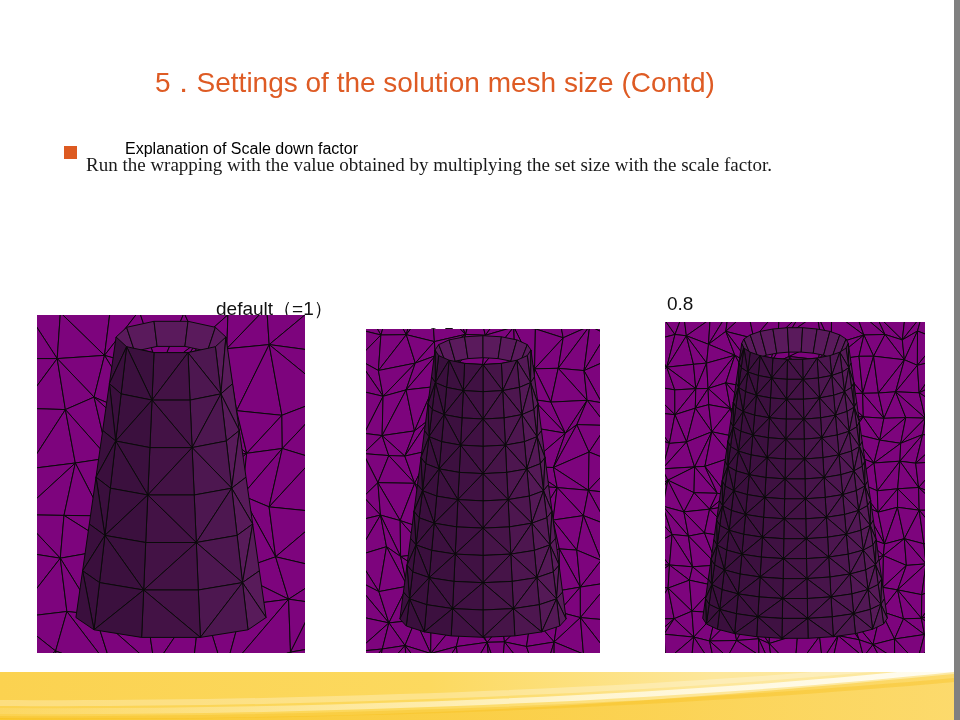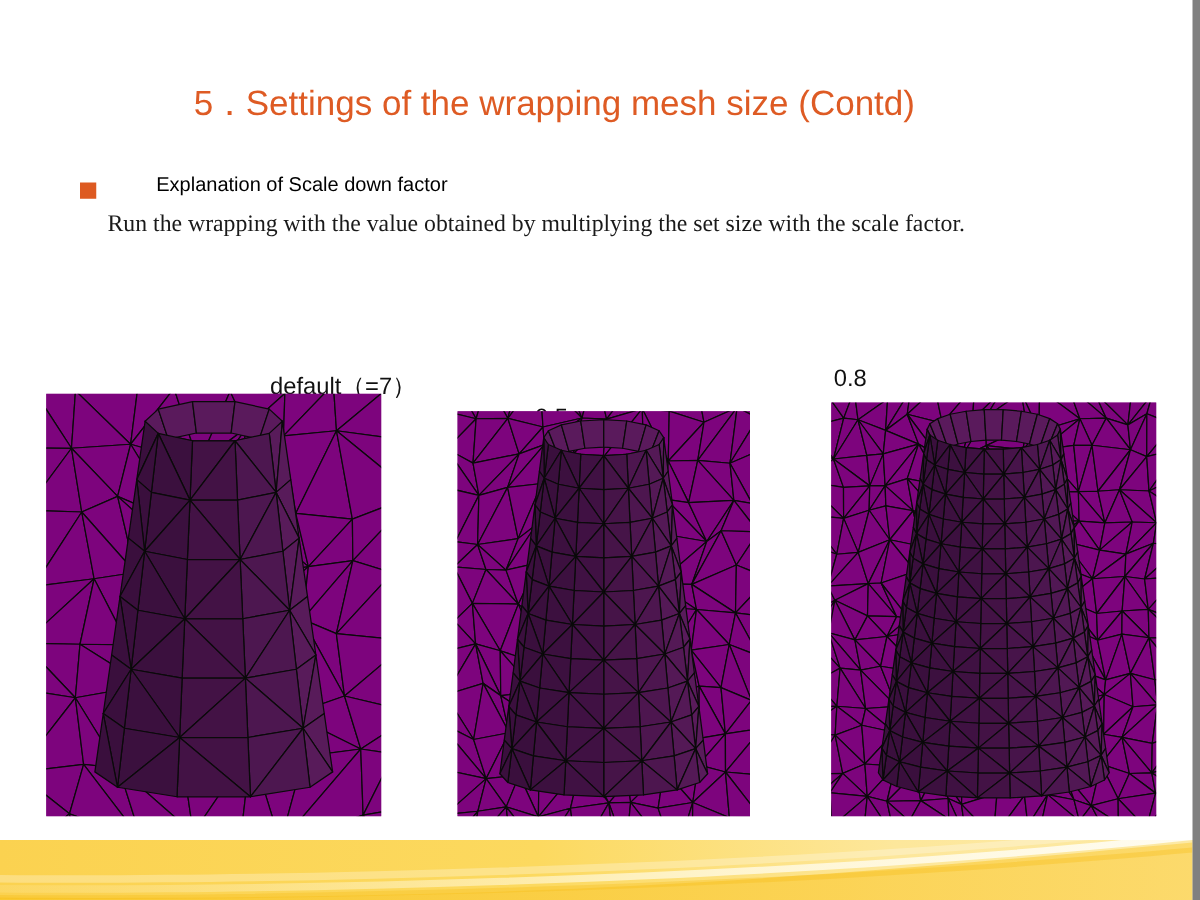--- a/index.html
+++ b/index.html
@@ -61,21 +61,21 @@
     width: 13px;
     height: 13px;
     background: #DD5A21;
     margin-top: 6px;
     margin-right: 12px;
     flex: none;
   }
   #body-text {
     position: absolute;
     left: 64px;
-    top: 167px;
+    top: 152px;
     width: 830px;
     font-family: "Liberation Serif", serif;
     font-size: 19px;
     line-height: 25px;
     color: #1a1a1a;
     text-indent: 22px;
   }
 
   
   .fig-label {
@@ -115,31 +115,31 @@
     height: 40px;
   }
   #logo svg { display: block; }
 </style>
 </head>
 <body>
 
 <div id="slide">
 
   <div id="title">
-    <span class="num">5．</span><span>Settings of the wrapping mesh size (Contd)</span>
+    <span class="num">5．</span><span>Settings of the solution mesh size (Contd)</span>
   </div>
 
   <div id="bullet-row">
     <div id="bullet-square"></div>
     <div id="bullet-heading-text">Explanation of Scale down factor</div>
   </div>
 
   <div id="body-text">Run the wrapping with the value obtained by multiplying the set size with the scale factor.</div>
 
-  <div class="fig-label" style="left:216px; top:296px;">default（=7）</div>
+  <div class="fig-label" style="left:216px; top:296px;">default（=1）</div>
   <div class="fig-label" style="left:428px; top:324px;">0.5</div>
   <div class="fig-label" style="left:667px; top:293px;">0.8</div>
 
   <div class="mesh-fig" id="fig0" style="left:37px; top:315px; width:268px; height:338px;">
       <svg width="268" height="338" viewBox="0 0 268 338">
         <polygon points="-69.3,-70.7 -9.2,-56.3 -68.9,-19.0" fill="#7d047d" stroke="#0a0a0a" stroke-width="1" stroke-linejoin="round"></polygon>
         <polygon points="-9.2,-56.3 -18.8,-16.4 -68.9,-19.0" fill="#7d047d" stroke="#0a0a0a" stroke-width="1" stroke-linejoin="round"></polygon>
         <polygon points="-9.2,-56.3 23.9,-64.6 23.4,-2.4" fill="#7d047d" stroke="#0a0a0a" stroke-width="1" stroke-linejoin="round"></polygon>
         <polygon points="-9.2,-56.3 23.4,-2.4 -18.8,-16.4" fill="#7d047d" stroke="#0a0a0a" stroke-width="1" stroke-linejoin="round"></polygon>
         <polygon points="23.9,-64.6 69.8,-59.3 23.4,-2.4" fill="#7d047d" stroke="#0a0a0a" stroke-width="1" stroke-linejoin="round"></polygon>

